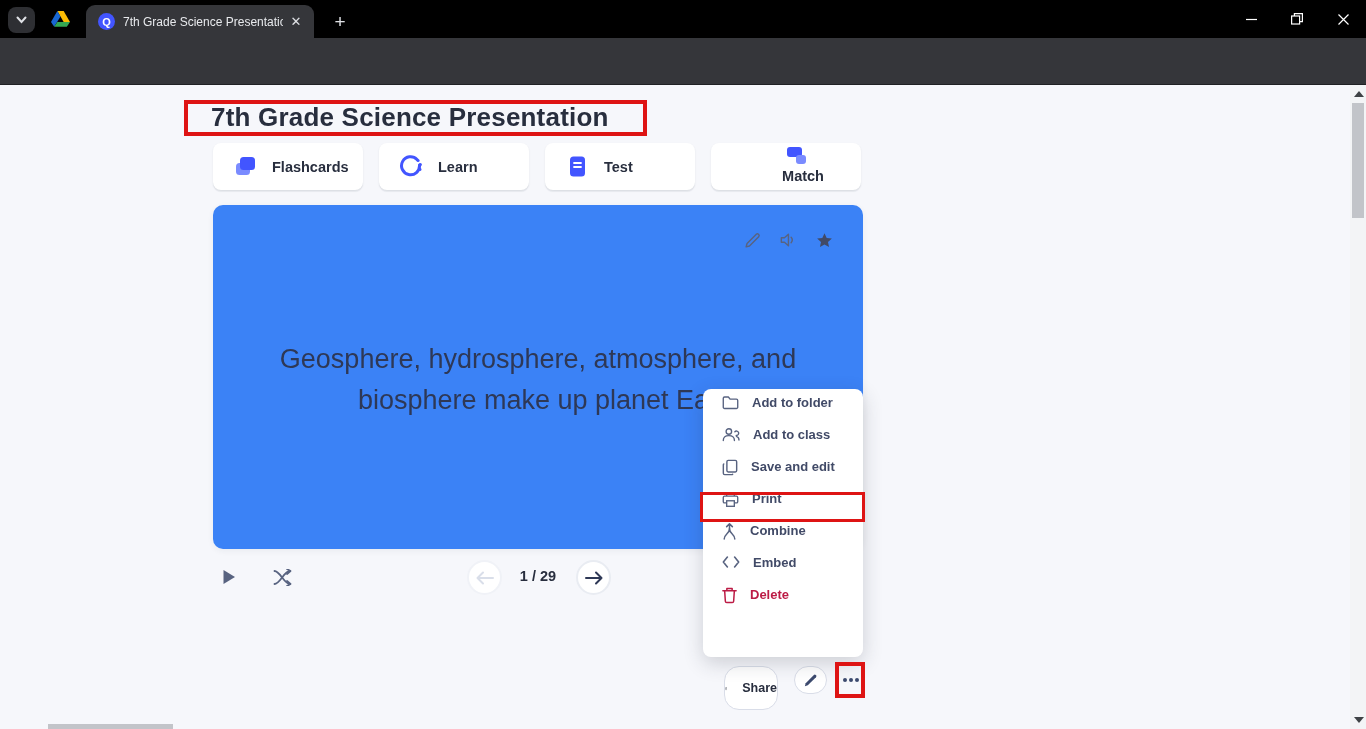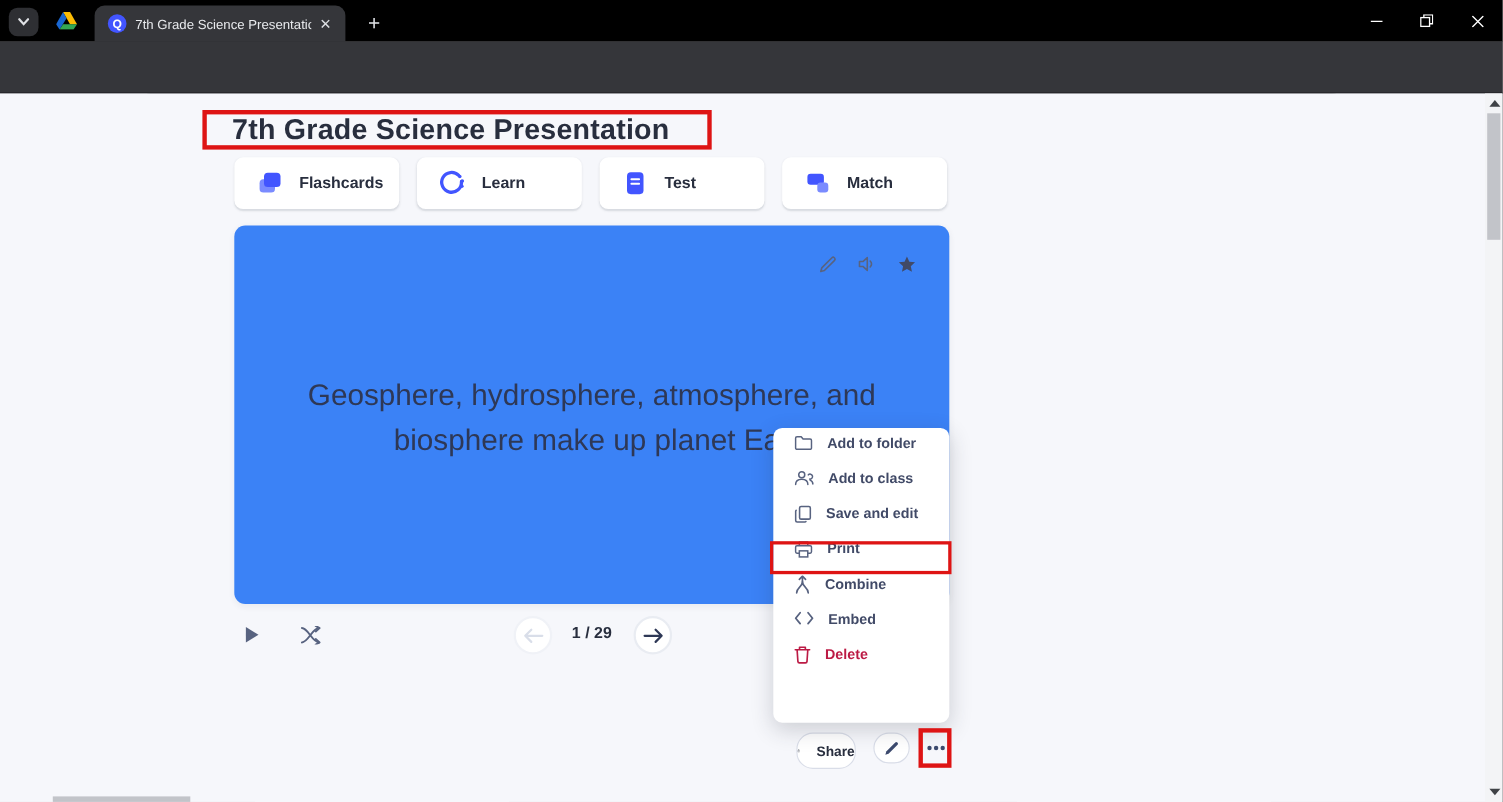--- a/index.html
+++ b/index.html
@@ -65,21 +65,21 @@
 
   
   .menu { left:703px; top:389px; width:160px; height:268px; background:#fff; border-radius:8px;
           box-shadow:0 6px 20px rgba(40,46,62,.20); padding-top:6px; z-index:5; }
   .menu-item { height:32px; display:flex; align-items:flex-start; padding-left:19px; }
   .menu-item svg { flex:0 0 auto; }
   .menu-label { font-size:13px; font-weight:bold; color:#414a67; margin-left:13px; }
   .menu-label.danger { color:#bc1b45; }
 
   
-  .share-btn { left:724px; top:666px; width:54px; height:33px; border:1px solid #d9dde8; border-radius:15px;
+  .share-btn { left:724px; top:666px; width:54px; height:44px; border:1px solid #d9dde8; border-radius:15px;
                background:#fff; display:flex; align-items:center; justify-content:center; gap:15px; }
   .share-label { font-size:12.5px; font-weight:bold; color:#282e3e; }
   .edit-btn { left:794px; top:666px; width:33px; height:28px; border:1px solid #d9dde8; border-radius:15px;
               background:#fff; display:flex; align-items:center; justify-content:center; }
   .more-btn { left:840px; top:668px; width:22px; height:24px; display:flex; align-items:center; justify-content:center; gap:2px; }
   .dot { width:4px; height:4px; border-radius:50%; background:#3c4a6e; }
 
   
   .annot { border:4px solid #de1414; z-index:9; pointer-events:none; }
   .annot-title { left:184px; top:100px; width:463px; height:36px; }
@@ -224,21 +224,21 @@
       </svg>
     <span class="mode-label">Learn</span>
   </div>
   <div class="abs mode-btn" style="left:545px;">
     <svg width="25" height="25" viewBox="0 0 25 25">
         <rect x="5" y="2.5" width="15" height="20" rx="3.5" fill="#4255ff"></rect>
         <path d="M9 9 H16 M9 13 H16" stroke="#fff" stroke-width="1.8" stroke-linecap="round"></path>
       </svg>
     <span class="mode-label">Test</span>
   </div>
-  <div class="abs mode-btn" style="left:711px;">
+  <div class="abs mode-btn" style="left:711px;flex-direction:column;">
     <svg width="25" height="25" viewBox="0 0 25 25">
         <rect x="3" y="4" width="15" height="10" rx="3" fill="#4255ff"></rect>
         <rect x="12" y="12" width="10" height="9" rx="3" fill="#7a8bff"></rect>
       </svg>
     <span class="mode-label">Match</span>
   </div>
 
   <div class="abs card">
     <div class="card-tools">
       <div class="card-tool">

